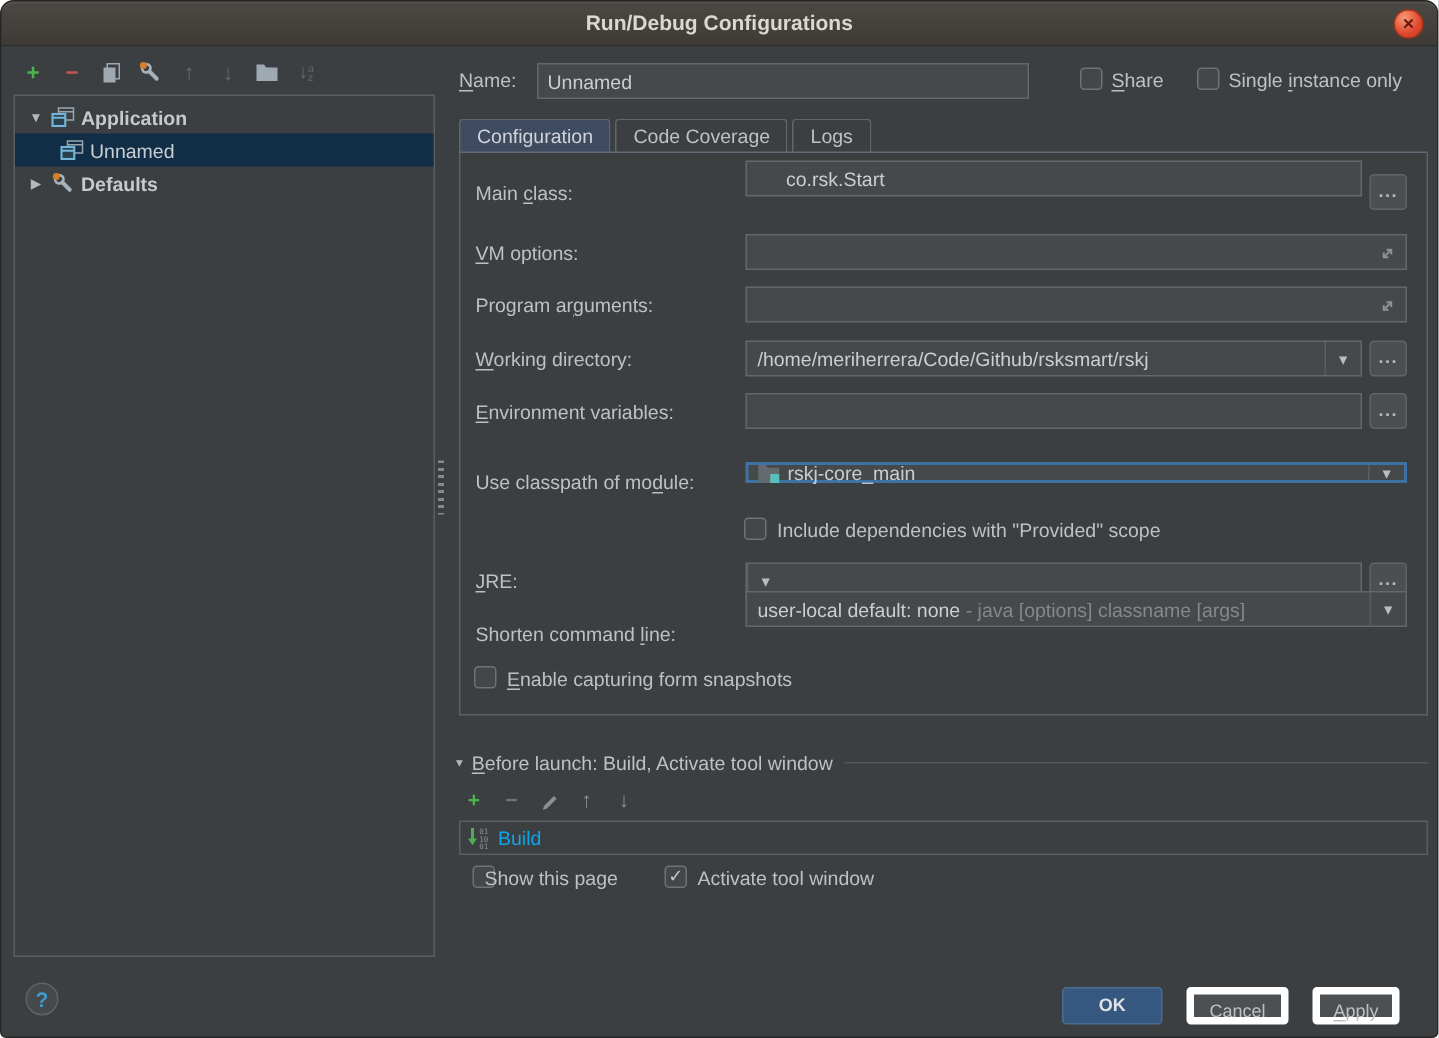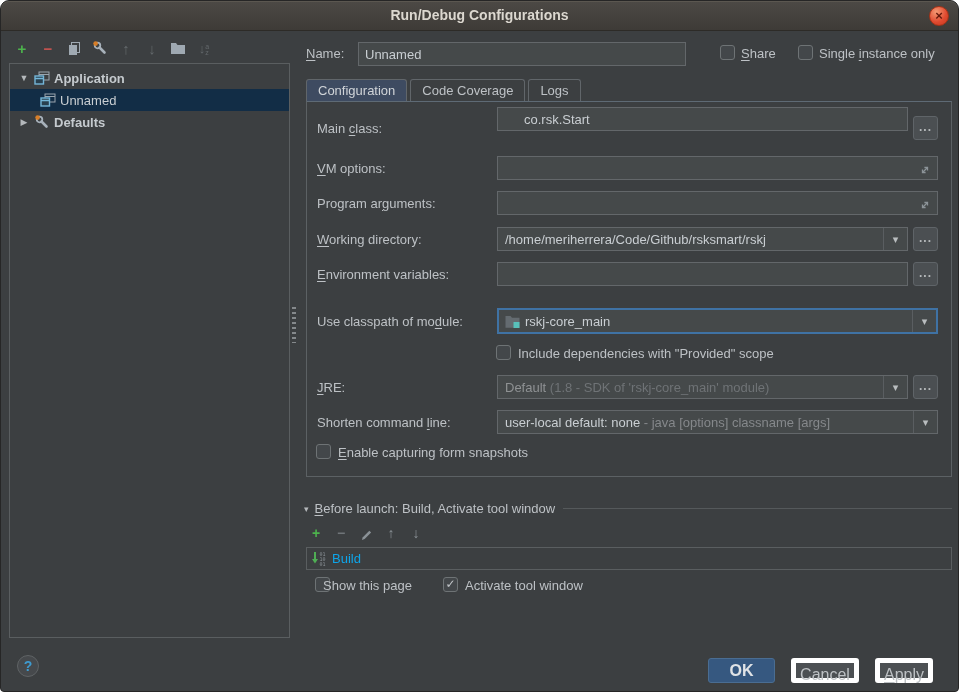--- a/index.html
+++ b/index.html
@@ -51,21 +51,21 @@
               background:repeating-linear-gradient(#85898c 0 2px, transparent 2px 5px); cursor:col-resize; }
   
   .tabs { position:absolute; left:305px; top:78px; display:flex; }
   .tab { height:23px; line-height:21px; padding:0 11px; font-size:13px; color:#bdc1c5;
          border:1px solid #61666a; border-bottom:none; border-radius:3px 3px 0 0;
          margin-right:3px; background:#3c3f41; cursor:pointer; }
   .tab.selected { background:#3e4b61; color:#d0d4d8; }
   .panel { position:absolute; left:305px; top:100px; width:646px; height:376px;
            border:1px solid #5c6164; border-top-color:#5e6a75; }
   
-  .btn { position:absolute; height:25px; border-radius:3px; font-size:16px; text-align:center;
+  .btn { position:absolute; height:25px; border-radius:3px; font-size:12px; text-align:center;
          line-height:23px; cursor:pointer; }
   .btn.default { background:#365880; border:1px solid #4a6d92; color:#e0e3e6; font-weight:bold; }
   .btn.normal { background:#4c5053; border:5px solid #ffffff; color:#bdc1c4; }
   .help { position:absolute; left:16px; top:654px; width:22px; height:22px; border-radius:50%;
           background:#46494c; border:1px solid #5f6365; color:#3e9bd0; font-weight:bold; font-size:14px;
           text-align:center; line-height:20px; cursor:pointer; }
   .bl-header { position:absolute; left:303px; top:500px; width:648px; display:flex; align-items:center;
                color:#bdc1c5; font-size:13px; }
   .bl-header .line { flex:1; height:1px; background:#55595b; margin-left:8px; }
   .bl-toolbar { position:absolute; left:307px; top:524px; display:flex; gap:9px; }
@@ -194,41 +194,40 @@
       <span class="ctext">/home/meriherrera/Code/Github/rsksmart/rskj</span>
       <span class="carrow">▾</span>
     </div>
     <span class="browse" style="left:606px;top:125px;">...</span>
 
     <label class="lbl" style="left:10px;top:165px;"><u>E</u>nvironment variables:</label>
     <input class="field" style="left: 190px; top: 160px; width: 411px;" value="">
     <span class="browse" style="left:606px;top:160px;">...</span>
 
     <label class="lbl" style="left:10px;top:212px;">Use classpath of mo<u>d</u>ule:</label>
-    <div class="combo focused" style="left:190px;top:206px;width:441px;height:26px;">
+    <div class="combo focused" style="left:190px;top:206px;width:441px;height:14px;">
       <svg style="margin-left:6px;flex:none;" width="15" height="13" viewBox="0 0 15 13">
         <path d="M0.5 1 h5 l1.5 1.8 H14.5 v10 H0.5 z" fill="#646b70"></path>
         <rect x="8.5" y="7" width="6" height="6" fill="#58c0ba"></rect>
       </svg>
       <span class="ctext" style="padding-left:5px;">rskj-core_main</span>
       <span class="carrow">▾</span>
     </div>
 
     <span class="cb" style="left:189px;top:243px;"></span>
     <label class="lbl" style="left:211px;top:244px;">Include dependencies with "Provided" scope</label>
 
     <label class="lbl" style="left:10px;top:278px;"><u>J</u>RE:</label>
     <div class="combo" style="left:190px;top:273px;width:411px;">
-      <span class="ctext"><span class="gray-main">Default</span> <span class="gray-hint">(1.8 - SDK of 'rskj-core_main' module)</span></span>
       <span class="carrow">▾</span>
     </div>
     <span class="browse" style="left:606px;top:273px;">...</span>
 
     <label class="lbl" style="left:10px;top:313px;">Shorten command <u>l</u>ine:</label>
-    <div class="combo" style="left:190px;top:308px;width:441px;">
+    <div class="combo" style="left:190px;top:292px;width:441px;">
       <span class="ctext"><span>user-local default: none</span><span class="hint"> - java [options] classname [args]</span></span>
       <span class="carrow">▾</span>
     </div>
 
     <span class="cb" style="left:9px;top:342px;"></span>
     <label class="lbl" style="left:31px;top:343px;"><u>E</u>nable capturing form snapshots</label>
   </div>
 
   <div class="bl-header">
     <span style="font-size:9px;color:#b4b8bb;margin-right:6px;">▾</span>

